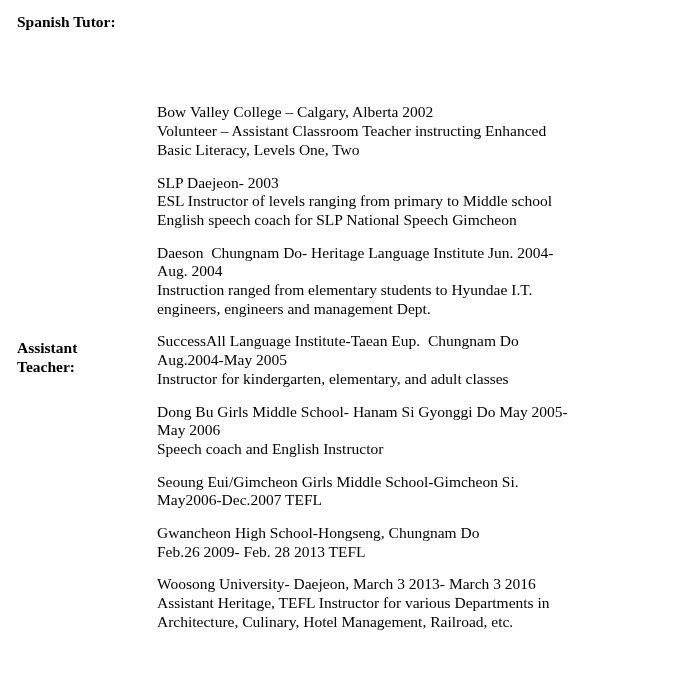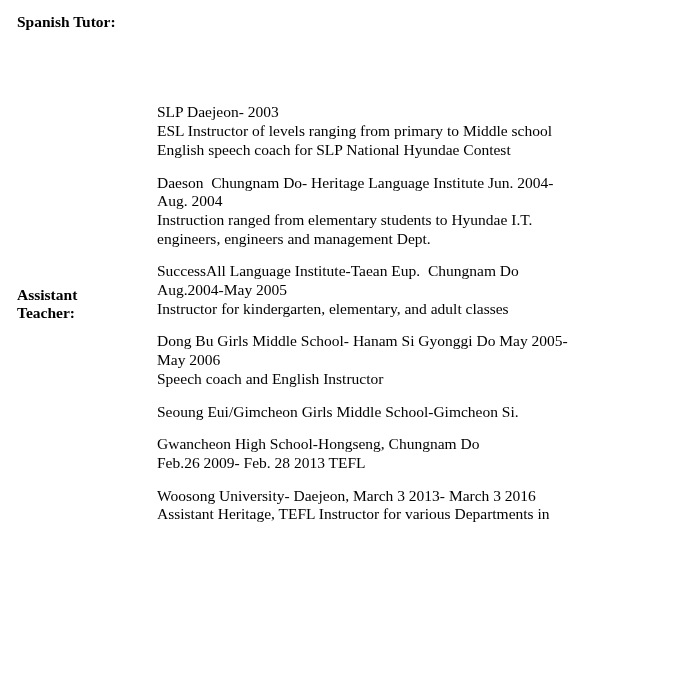--- a/index.html
+++ b/index.html
@@ -65,25 +65,30 @@
     </div>
   </div>
 
   <div class="section section-gap">
     <div class="labels">
       <div class="line">Assistant</div>
       <div class="line">Teacher:</div>
     </div>
     <div class="content content-offset-1">
 
+      <div class="para">
+        <div class="line">Bow Valley College – Calgary, Alberta 2002</div>
+        <div class="line">Volunteer – Assistant Classroom Teacher instructing Enhanced</div>
+        <div class="line">Basic Literacy, Levels One, Two</div>
+      </div>
 
       <div class="para">
         <div class="line">SLP Daejeon- 2003</div>
         <div class="line">ESL Instructor of levels ranging from primary to Middle school</div>
-        <div class="line">English speech coach for SLP National Hyundae Contest</div>
+        <div class="line">English speech coach for SLP National Speech Gimcheon</div>
       </div>
 
       <div class="para">
         <div class="line">Daeson  Chungnam Do- Heritage Language Institute Jun. 2004-</div>
         <div class="line">Aug. 2004</div>
         <div class="line">Instruction ranged from elementary students to Hyundae I.T.</div>
         <div class="line">engineers, engineers and management Dept.</div>
       </div>
 
       <div class="para">
@@ -93,28 +98,30 @@
       </div>
 
       <div class="para extra-gap">
         <div class="line">Dong Bu Girls Middle School- Hanam Si Gyonggi Do May 2005-</div>
         <div class="line">May 2006</div>
         <div class="line">Speech coach and English Instructor</div>
       </div>
 
       <div class="para">
         <div class="line">Seoung Eui/Gimcheon Girls Middle School-Gimcheon Si.</div>
+        <div class="line">May2006-Dec.2007 TEFL</div>
       </div>
 
       <div class="para">
         <div class="line">Gwancheon High School-Hongseng, Chungnam Do</div>
         <div class="line">Feb.26 2009- Feb. 28 2013 TEFL</div>
       </div>
 
       <div class="para extra-gap">
         <div class="line">Woosong University- Daejeon, March 3 2013- March 3 2016</div>
         <div class="line">Assistant Heritage, TEFL Instructor for various Departments in</div>
+        <div class="line">Architecture, Culinary, Hotel Management, Railroad, etc.</div>
       </div>
 
     </div>
   </div>
 
 </div>
 
 </body></html>

